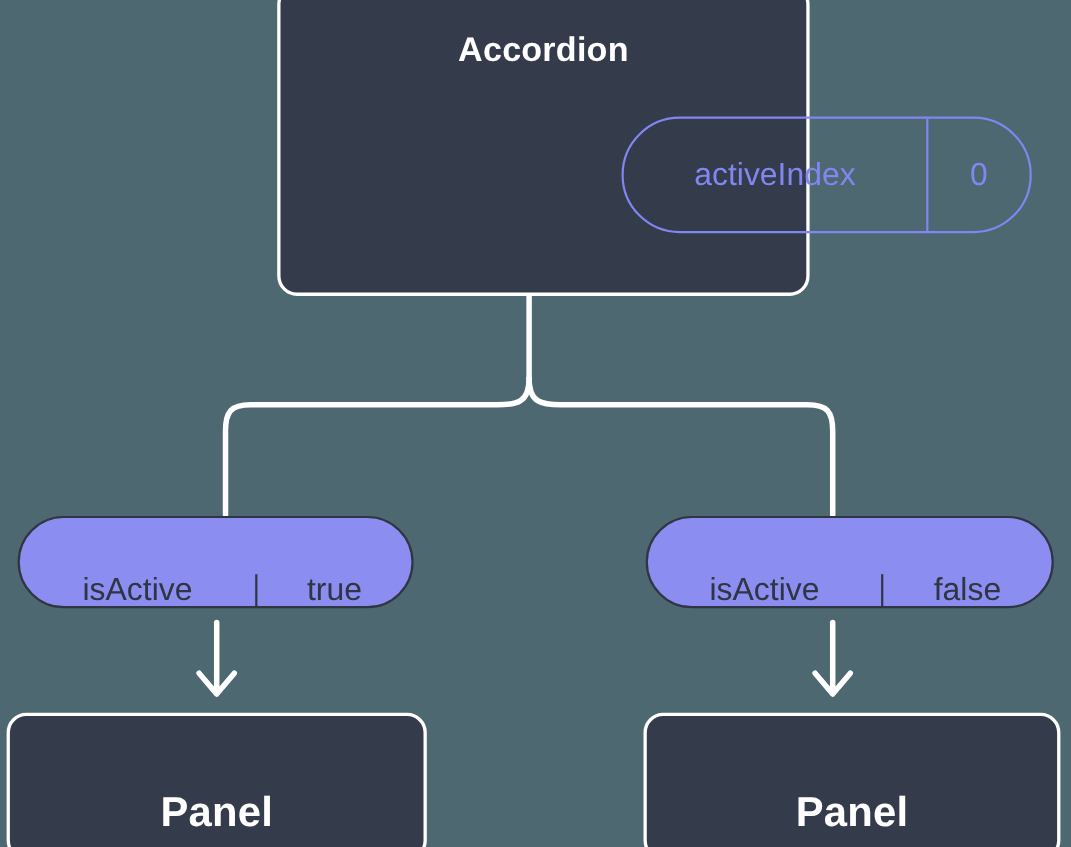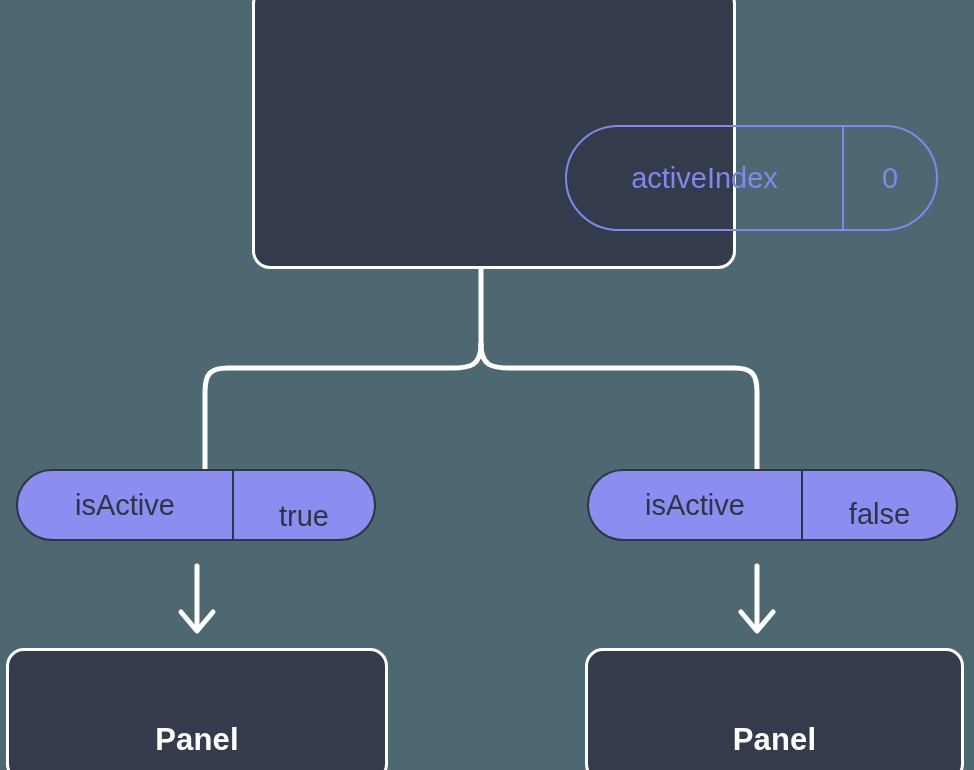--- a/index.html
+++ b/index.html
@@ -45,21 +45,21 @@
     line-height:1;
   }
   .panel-node {
     justify-content:center;
     padding-bottom:6px;
   }
   #panel-left  { left:6px;   top:648px; width:382px; height:134px; }
   #panel-right { left:585px; top:648px; width:379px; height:134px; }
   .panel-title {
     color:#ffffff;
-    font-size:31px;
+    font-size:38px;
     font-weight:700;
     letter-spacing:.2px;
     line-height:1;
     margin-top:54px;
   }
 
   
   .pill {
     position:absolute;
     display:flex;
@@ -71,42 +71,43 @@
   .pill .pill-val {
     display:flex;
     align-items:center;
     justify-content:center;
     line-height:1;
     white-space:nowrap;
   }
 
   
   #pill-active-index {
-    left:310px; top:136px;
+    left:310px; top:117px;
     width:373px; height:106px;
     border:2px solid #8186f0;
     background:transparent;
   }
   #pill-active-index .pill-key {
     width:277px;
     color:#8186f0;
     font-size:29px;
     border-right:2px solid #8186f0;
   }
   #pill-active-index .pill-val {
     flex:1;
     color:#8186f0;
     font-size:29px;
   }
 
   
   .pill-filled {
     background:#8b8df0;
     border:2px solid #2f3542;
-    height:72px;
+    height:84px;
+    align-items:flex-end;
   }
   .pill-filled .pill-key,
   .pill-filled .pill-val {
     color:#2f3542;
     font-size:29px;
   }
   .pill-filled .pill-key { border-right:2px solid #2f3542; }
 
   #pill-is-active-true  { left:16px;  top:469px; width:360px; }
   #pill-is-active-true  .pill-key { width:216px; }
@@ -133,20 +134,21 @@
 
       <path d="M 197 566 L 197 630"></path>
       <path d="M 181 612 L 197 631 L 213 612"></path>
 
       <path d="M 757 566 L 757 630"></path>
       <path d="M 741 612 L 757 631 L 773 612"></path>
     </g>
   </svg>
 
   <div class="node-box" id="accordion-node">
+    <span class="node-title">Accordion</span>
 
     <div class="pill" id="pill-active-index">
       <span class="pill-key">activeIndex</span>
       <span class="pill-val">0</span>
     </div>
   </div>
 
   <div class="pill pill-filled" id="pill-is-active-true">
     <span class="pill-key">isActive</span>
     <span class="pill-val">true</span>

